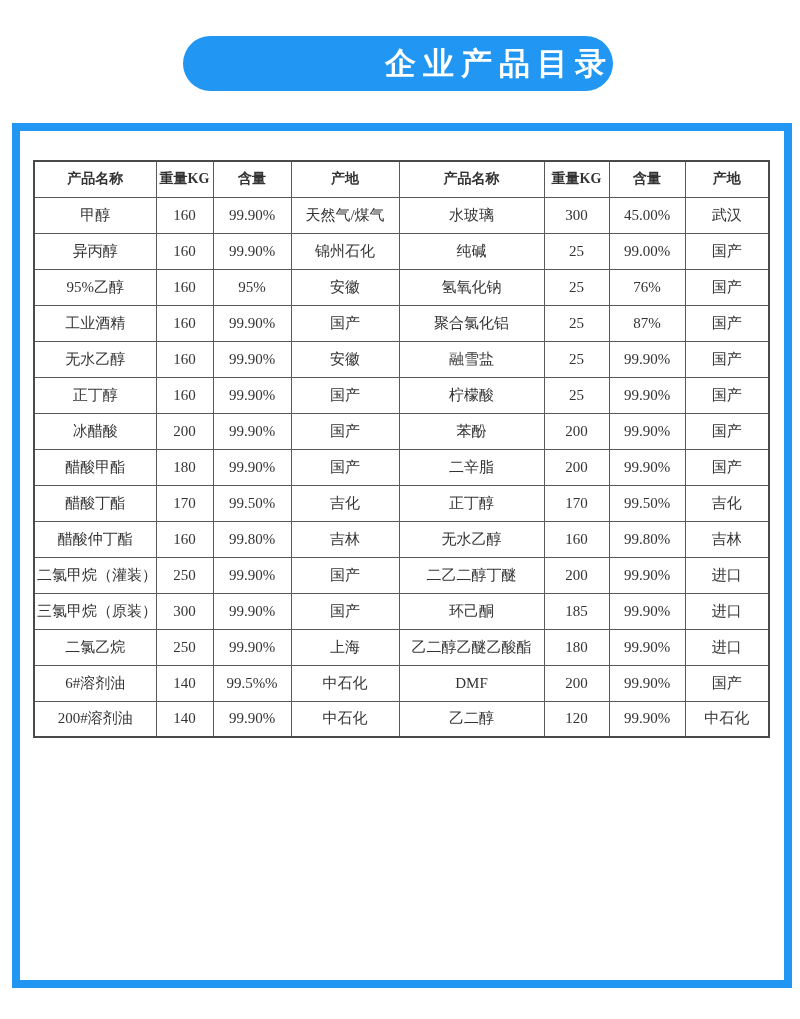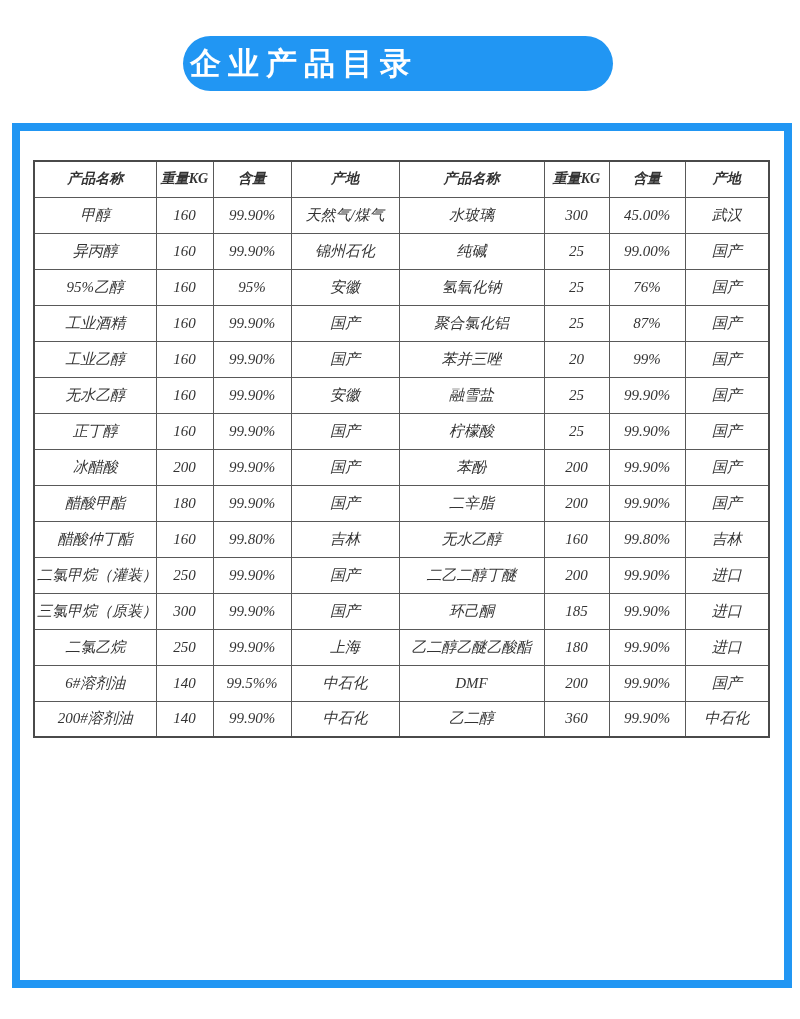--- a/index.html
+++ b/index.html
@@ -21,40 +21,39 @@
   .banner {
     position: absolute;
     left: 183px;
     top: 36px;
     width: 430px;
     height: 55px;
     background: var(--accent);
     border-radius: 28px;
     display: flex;
     align-items: center;
-    justify-content: flex-start;
+    justify-content: flex-end;
   }
   .banner span {
     color: #ffffff;
     font-size: 31px;
     font-weight: bold;
     letter-spacing: 7px;
     font-family: "Liberation Sans", "DejaVu Sans", sans-serif;
     text-indent: 7px;
   }
   .frame {
     position: absolute;
     left: 12px;
     top: 123px;
     width: 780px;
     height: 865px;
     border: 8px solid var(--accent);
     background: #ffffff;
     padding: 29px 0 0 13px;
-    font-style: italic;
   }
   table.catalog {
     border-collapse: collapse;
     table-layout: fixed;
     width: 735px;
     border: 2px solid var(--table-border);
   }
   table.catalog th, table.catalog td {
     border: 1px solid var(--cell-border);
     height: 36px;
@@ -136,30 +135,20 @@
           <td>工业酒精</td>
           <td>160</td>
           <td>99.90%</td>
           <td>国产</td>
           <td>聚合氯化铝</td>
           <td>25</td>
           <td>87%</td>
           <td>国产</td>
         </tr>
         <tr>
-          <td>工业乙醇</td>
-          <td>160</td>
-          <td>99.90%</td>
-          <td>国产</td>
-          <td>苯并三唑</td>
-          <td>20</td>
-          <td>99%</td>
-          <td>国产</td>
-        </tr>
-        <tr>
           <td>无水乙醇</td>
           <td>160</td>
           <td>99.90%</td>
           <td>安徽</td>
           <td>融雪盐</td>
           <td>25</td>
           <td>99.90%</td>
           <td>国产</td>
         </tr>
         <tr>
@@ -184,20 +173,30 @@
         </tr>
         <tr>
           <td>醋酸甲酯</td>
           <td>180</td>
           <td>99.90%</td>
           <td>国产</td>
           <td>二辛脂</td>
           <td>200</td>
           <td>99.90%</td>
           <td>国产</td>
+        </tr>
+        <tr>
+          <td>醋酸丁酯</td>
+          <td>170</td>
+          <td>99.50%</td>
+          <td>吉化</td>
+          <td>正丁醇</td>
+          <td>170</td>
+          <td>99.50%</td>
+          <td>吉化</td>
         </tr>
         <tr>
           <td>醋酸仲丁酯</td>
           <td>160</td>
           <td>99.80%</td>
           <td>吉林</td>
           <td>无水乙醇</td>
           <td>160</td>
           <td>99.80%</td>
           <td>吉林</td>
@@ -241,19 +240,19 @@
           <td>200</td>
           <td>99.90%</td>
           <td>国产</td>
         </tr>
         <tr>
           <td>200#溶剂油</td>
           <td>140</td>
           <td>99.90%</td>
           <td>中石化</td>
           <td>乙二醇</td>
-          <td>360</td>
+          <td>120</td>
           <td>99.90%</td>
           <td>中石化</td>
         </tr>
       </tbody>
   </table>
 </div>
 
 </body></html>

